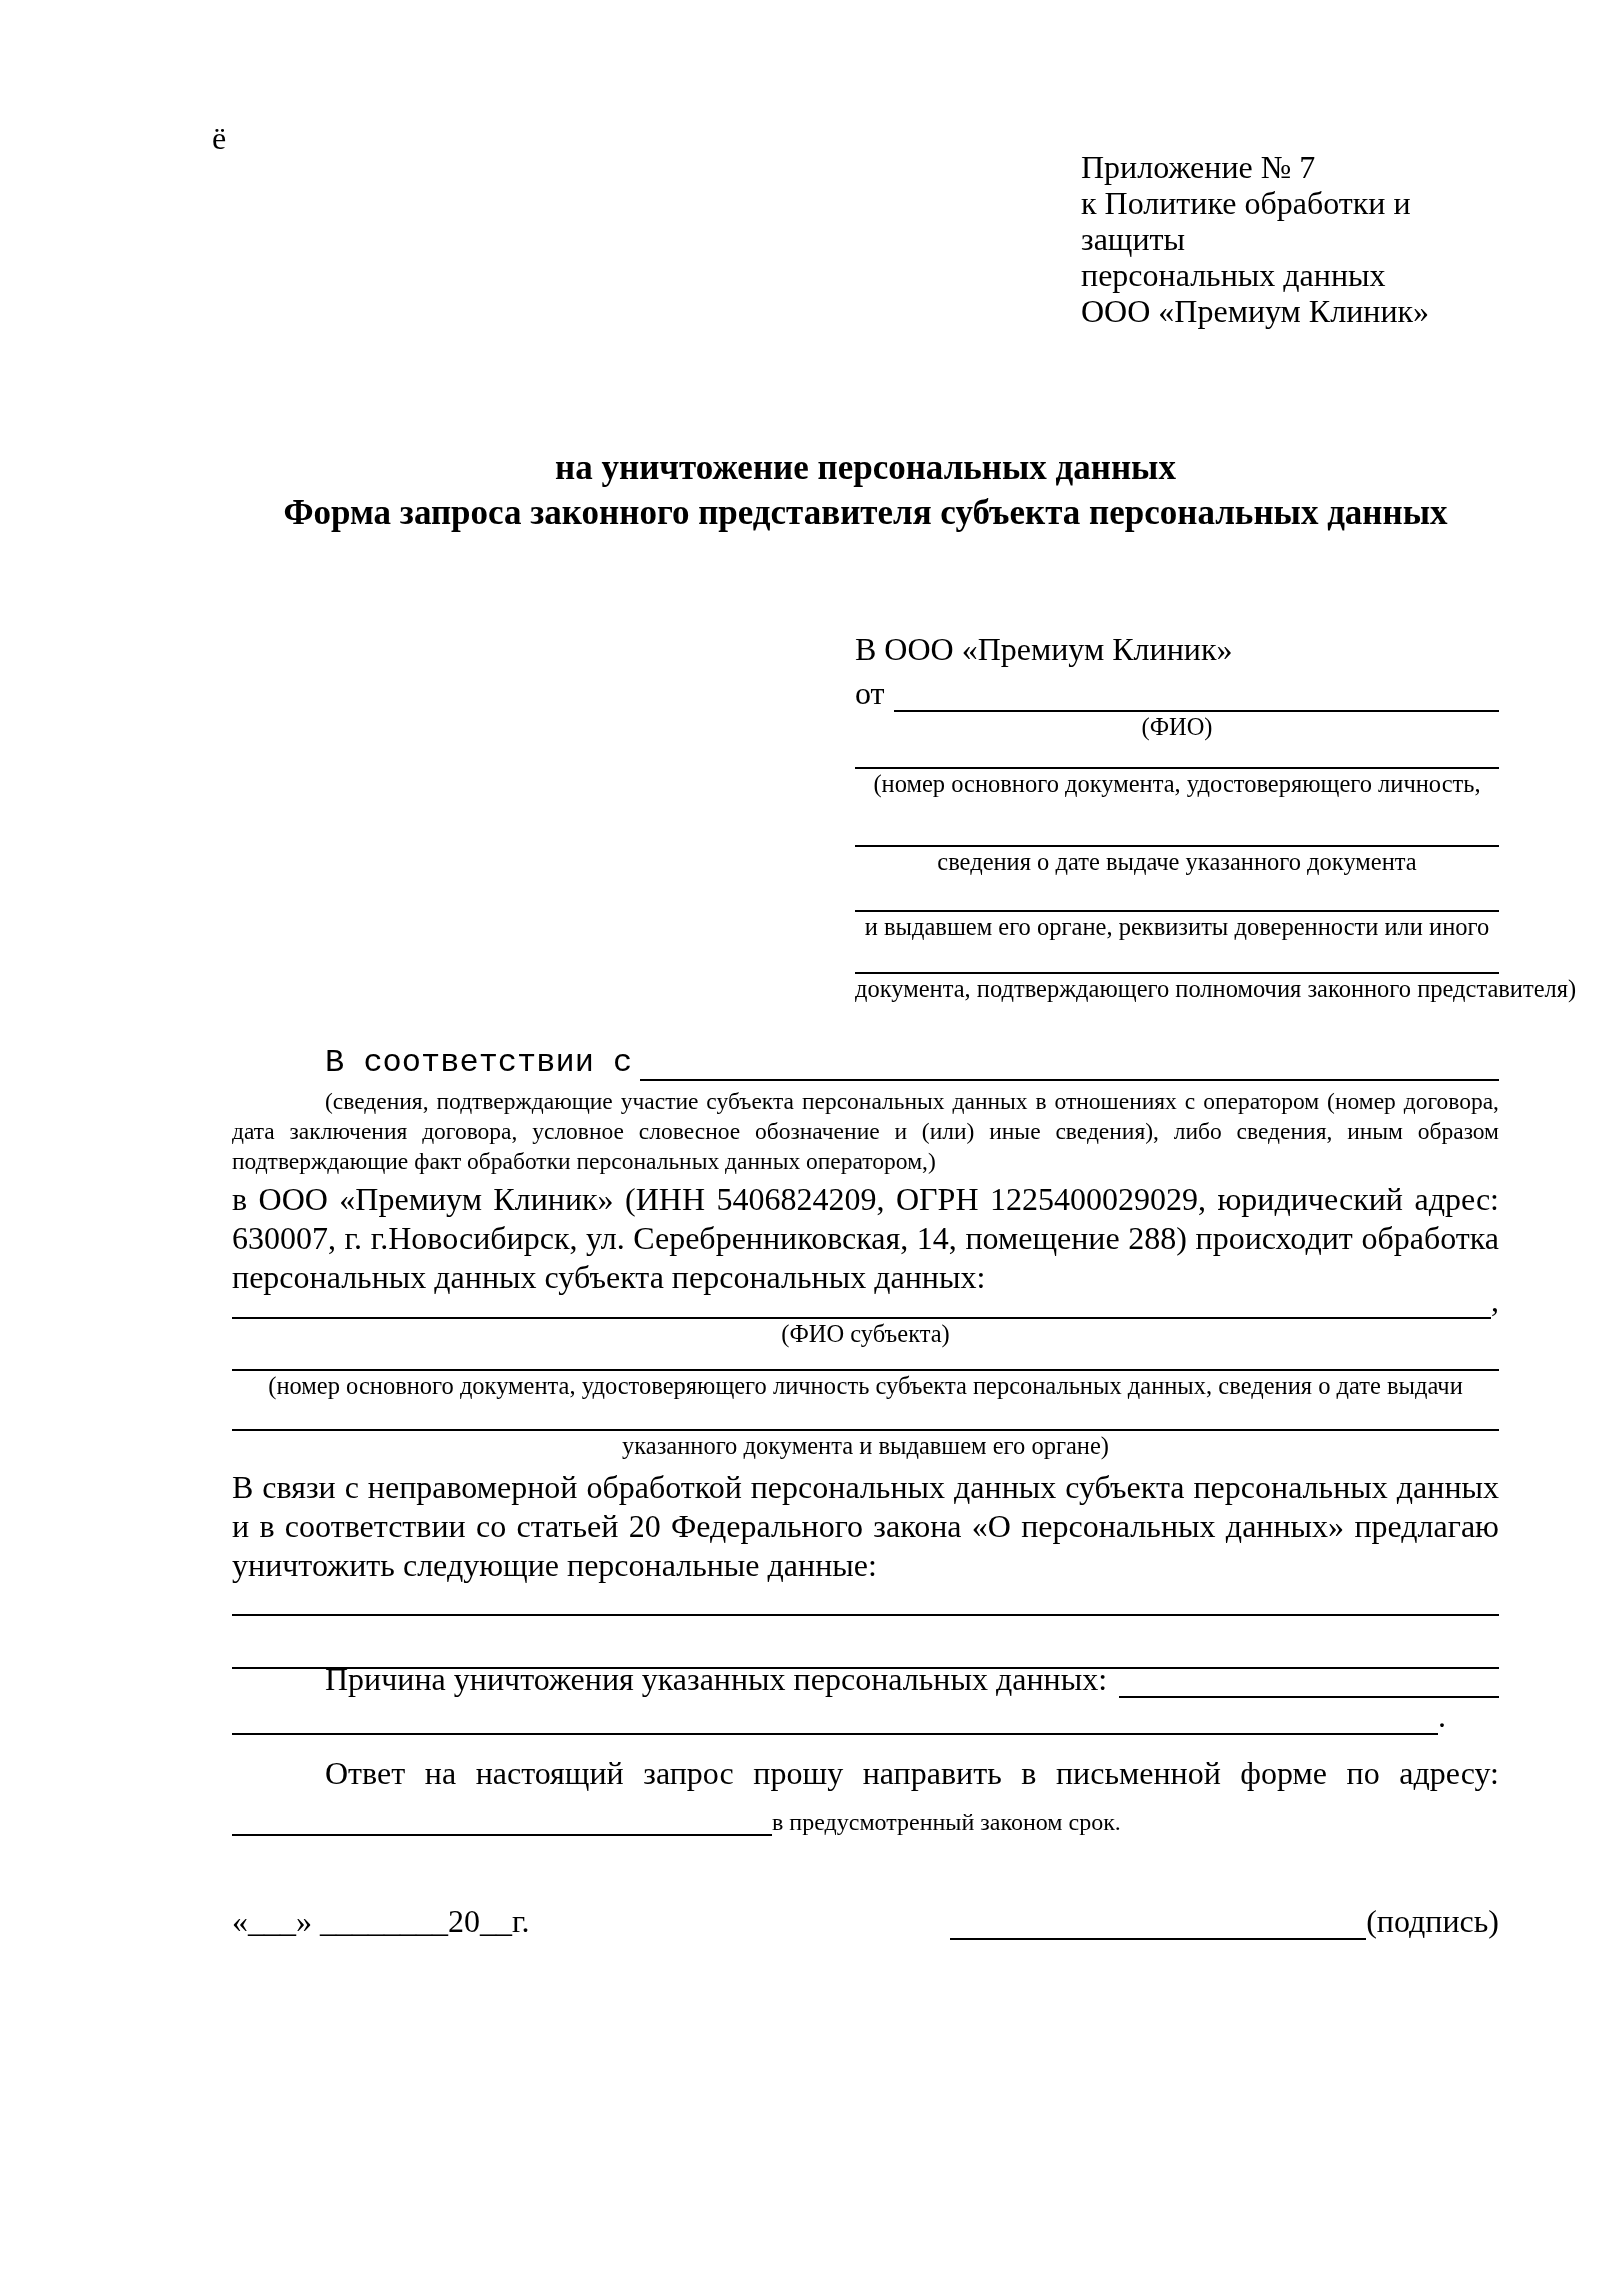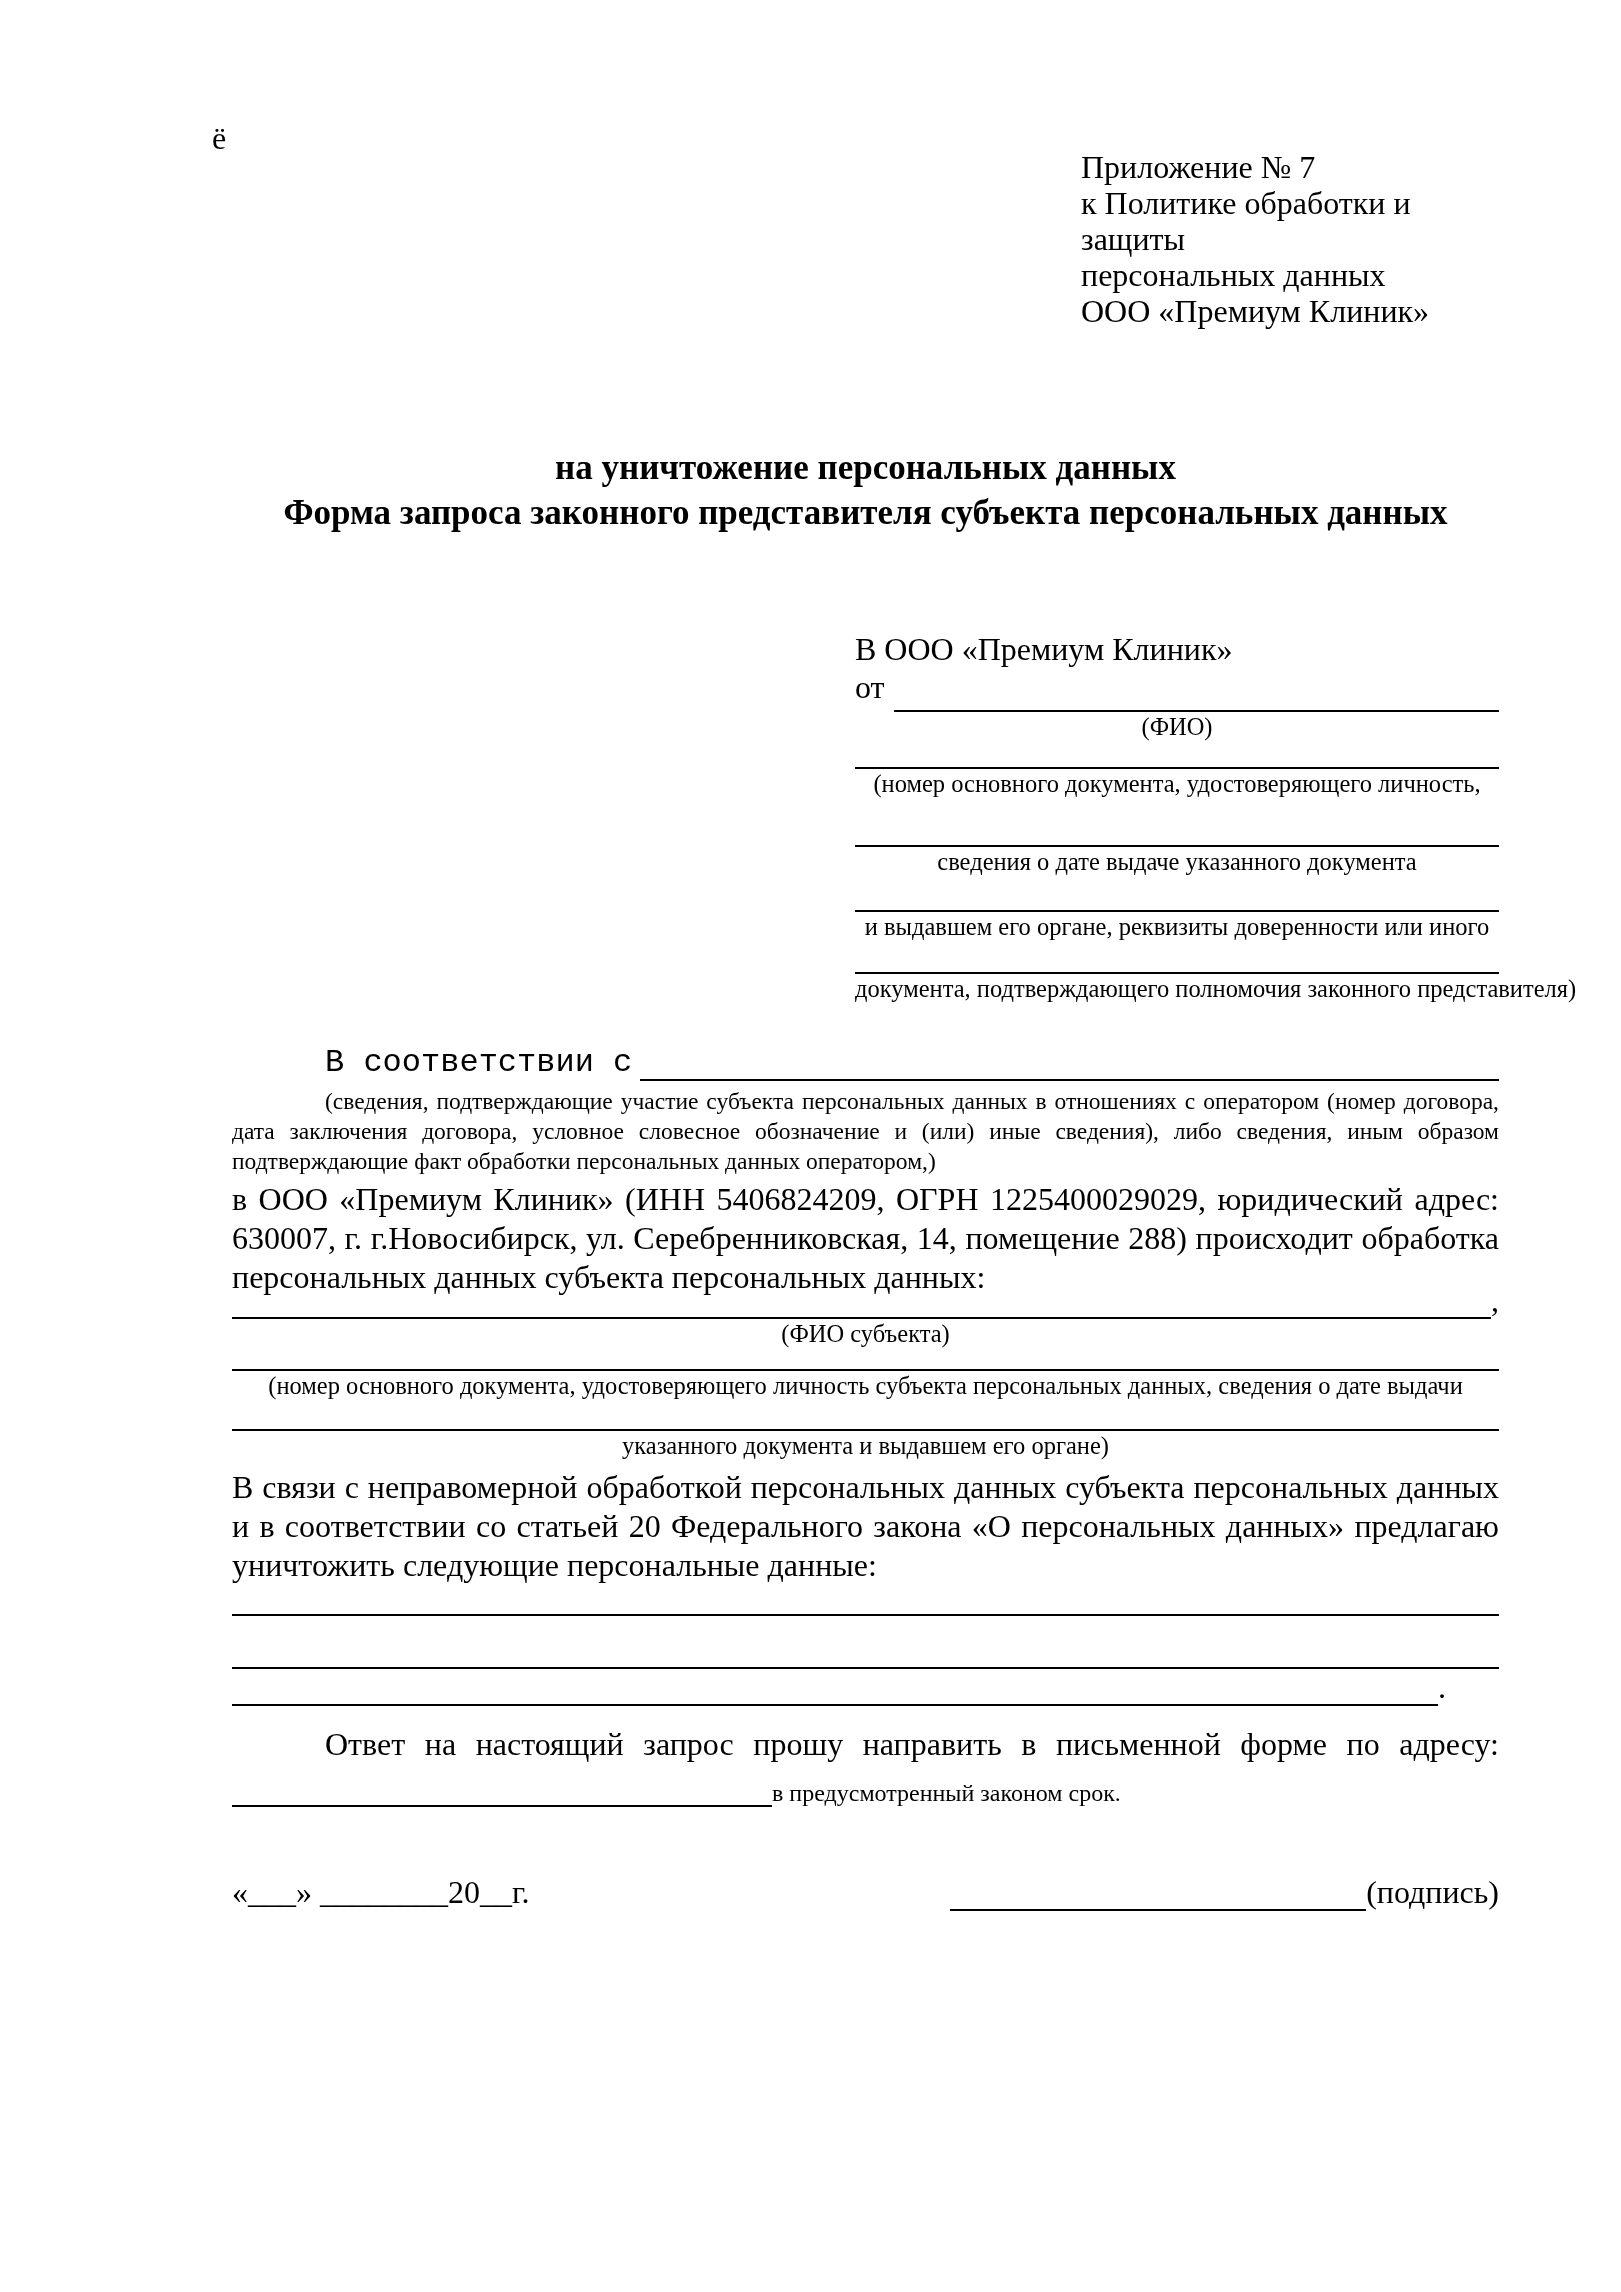--- a/index.html
+++ b/index.html
@@ -12,21 +12,21 @@
     font-family:"Liberation Serif", serif;
   }
   .stray { position:absolute; left:212px; top:120px; font-size:32px; }
   .content { position:absolute; left:232px; top:0; width:1267px; }
 
   .header-block { margin-top:149px; margin-left:849px; font-size:32px; line-height:36px; }
   .doc-title { margin-top:116px; text-align:center; font-size:35px; line-height:45px; font-weight:bold; }
 
   .addressee { margin-top:95px; margin-left:623px; font-size:32px; }
   .addr-to { line-height:39px; }
-  .field-row { display:flex; }
+  .field-row { display:flex; align-items:flex-end; }
   .from-row { height:43px; }
   .from-row .lbl { padding-right:9.8px; }
   .fill { flex:1 1 auto; border-bottom:2.9px solid #000; }
   .caption { font-size:24.5px; line-height:29px; text-align:center; white-space:nowrap; }
   .field-line { height:0; border-bottom:2.9px solid #000; }
   .m26 { margin-top:25.5px; } .m48 { margin-top:47px; } .m35 { margin-top:34px; } .m32 { margin-top:31px; }
 
   .bodytxt { font-size:32px;font-family:Liberation Mono, monospace; }
   .accordance-row { margin-top:37px; height:41px; display:flex; align-items:flex-end; }
   .accordance-row .lbl { margin-left:93px; padding-right:7.8px; white-space:nowrap; }
@@ -110,20 +110,25 @@
     <div class="wide-caption">(номер основного документа, удостоверяющего личность субъекта персональных данных, сведения о дате выдачи</div>
 
     <div class="field-line m30t"></div>
     <div class="wide-caption">указанного документа и выдавшем его органе)</div>
 
     <div class="para2">В связи с неправомерной обработкой персональных данных субъекта персональных данных и в соответствии со статьей 20 Федерального закона «О персональных данных» предлагаю уничтожить следующие персональные данные:</div>
 
     <div class="field-line blank1"></div>
     <div class="field-line blank2"></div>
 
+    <div class="reason-row">
+      <span class="indent"></span>
+      <span class="lbl">Причина уничтожения указанных персональных данных:</span>
+      <span class="fill"></span>
+    </div>
 
     <div class="period-row">
       <span class="fill"></span>
       <span>.</span>
     </div>
 
     <div class="answer-para">Ответ на настоящий запрос прошу направить в письменной форме по адресу:</div>
 
     <div class="tail-row">
       <span class="fill"></span>

